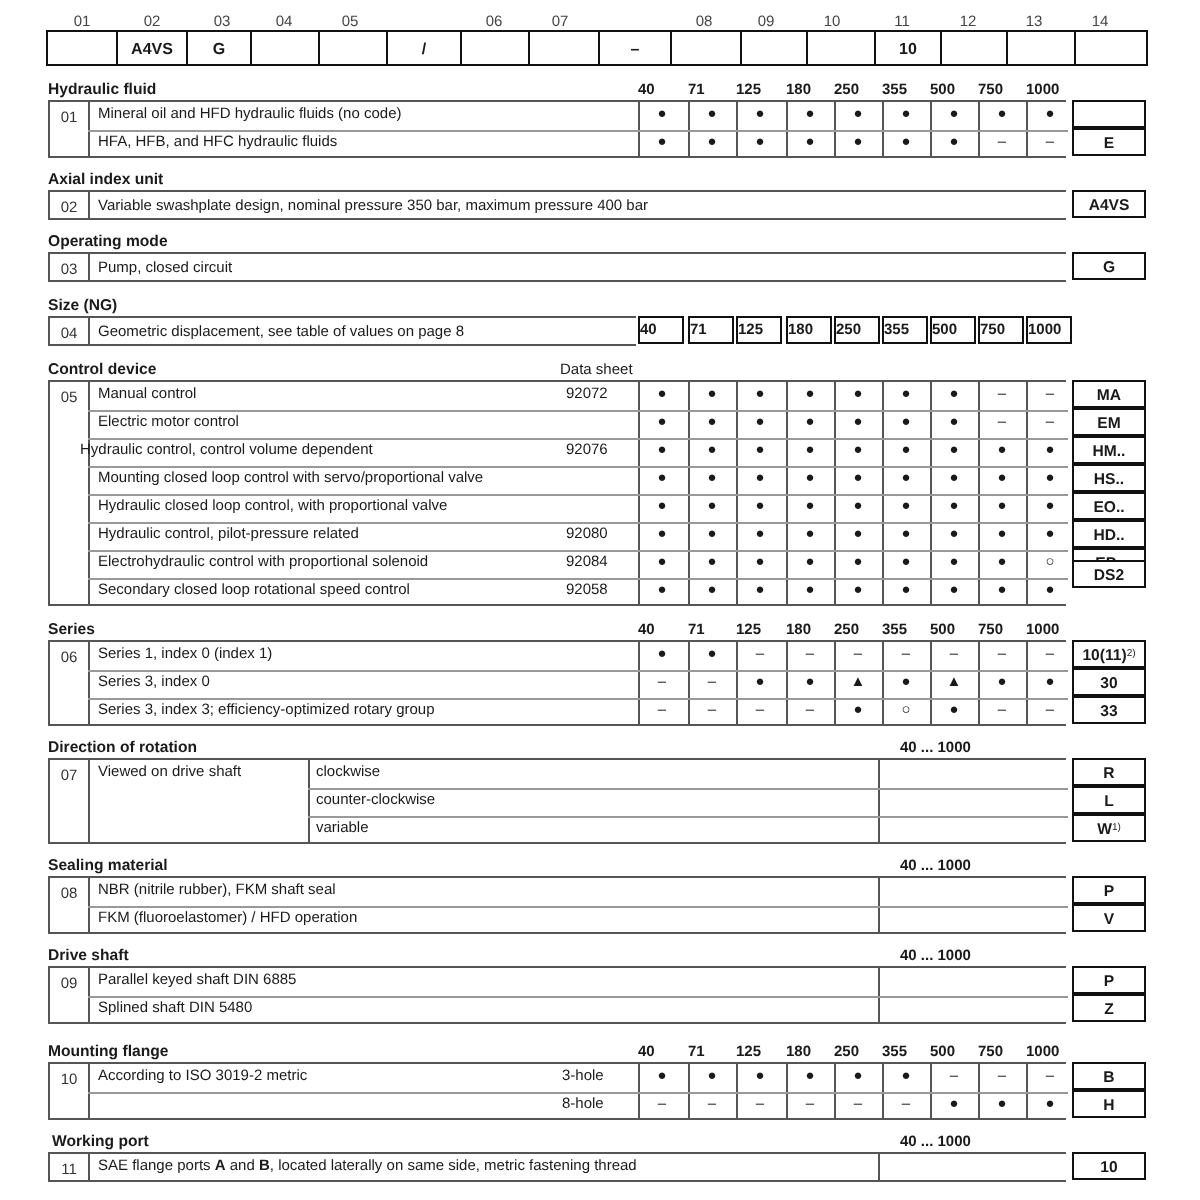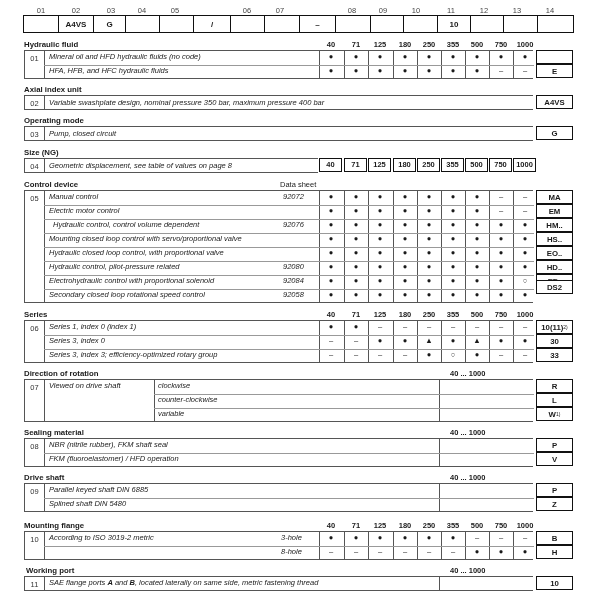--- a/index.html
+++ b/index.html
@@ -8,22 +8,22 @@
   
   .code-head{position:absolute;top:6px;font-size:7.5px;color:#444;text-align:center;width:30px;}
   .code-bar{position:absolute;top:15px;left:23px;height:18px;display:flex;border:1.5px solid #111;box-sizing:border-box;}
   .code-cell{height:100%;border-right:1.5px solid #111;box-sizing:border-box;display:flex;align-items:center;justify-content:center;font-weight:bold;font-size:8px;}
   .code-cell:last-child{border-right:none;}
   
   .sec-title{position:absolute;left:24px;font-weight:bold;font-size:7.8px;}
   .tbl{position:absolute;left:24px;border:1px solid #555;box-sizing:border-box;border-right:none;}
   .num{position:absolute;left:0;width:19px;text-align:center;font-size:7.5px;color:#333;}
   .vline{position:absolute;top:0;bottom:0;width:0;border-left:1px solid #555;}
-  .txt{position:absolute;font-size:7.5px;white-space:nowrap;font-style:italic;}
-  .sizehdr{position:absolute;font-weight:bold;font-size:7.5px;text-align:center;width:24px;}
+  .txt{position:absolute;font-size:7.5px;white-space:nowrap;}
+  .sizehdr{position:absolute;font-weight:bold;font-size:7.5px;text-align:left;width:24px;}
   .cell{position:absolute;width:24px;text-align:center;font-size:7.5px;}
   .codebox{position:absolute;left:536px;width:37px;height:14px;border:1.5px solid #111;box-sizing:border-box;display:flex;align-items:center;justify-content:center;font-weight:bold;font-size:7.8px;background:#fff;}
   sup{font-size:5px;font-weight:normal;}
 </style>
 </head>
 <body>
 
 <div id="root">
     <div class="code-head" style="left:26px">01</div>
     <div class="code-head" style="left:61px">02</div>
@@ -183,21 +183,21 @@
     <div class="cell abs" style="left:368px;top:206px">●</div>
     <div class="cell abs" style="left:393px;top:206px">●</div>
     <div class="cell abs" style="left:417px;top:206px">●</div>
     <div class="cell abs" style="left:441px;top:206px">●</div>
     <div class="cell abs" style="left:465px;top:206px">●</div>
     <div class="cell abs" style="left:489px;top:206px">–</div>
     <div class="cell abs" style="left:513px;top:206px">–</div>
     <div class="codebox" style="top:204px">
       <span>EM</span>
     </div>
-    <div class="txt abs" style="left:53px;top:220px">Hydraulic control, control volume dependent</div>
+    <div class="txt abs" style="left:40px;top:220px">Hydraulic control, control volume dependent</div>
     <div class="txt abs" style="left:283px;top:220px">92076</div>
     <div class="cell abs" style="left:319px;top:220px">●</div>
     <div class="cell abs" style="left:344px;top:220px">●</div>
     <div class="cell abs" style="left:368px;top:220px">●</div>
     <div class="cell abs" style="left:393px;top:220px">●</div>
     <div class="cell abs" style="left:417px;top:220px">●</div>
     <div class="cell abs" style="left:441px;top:220px">●</div>
     <div class="cell abs" style="left:465px;top:220px">●</div>
     <div class="cell abs" style="left:489px;top:220px">●</div>
     <div class="cell abs" style="left:513px;top:220px">●</div>

